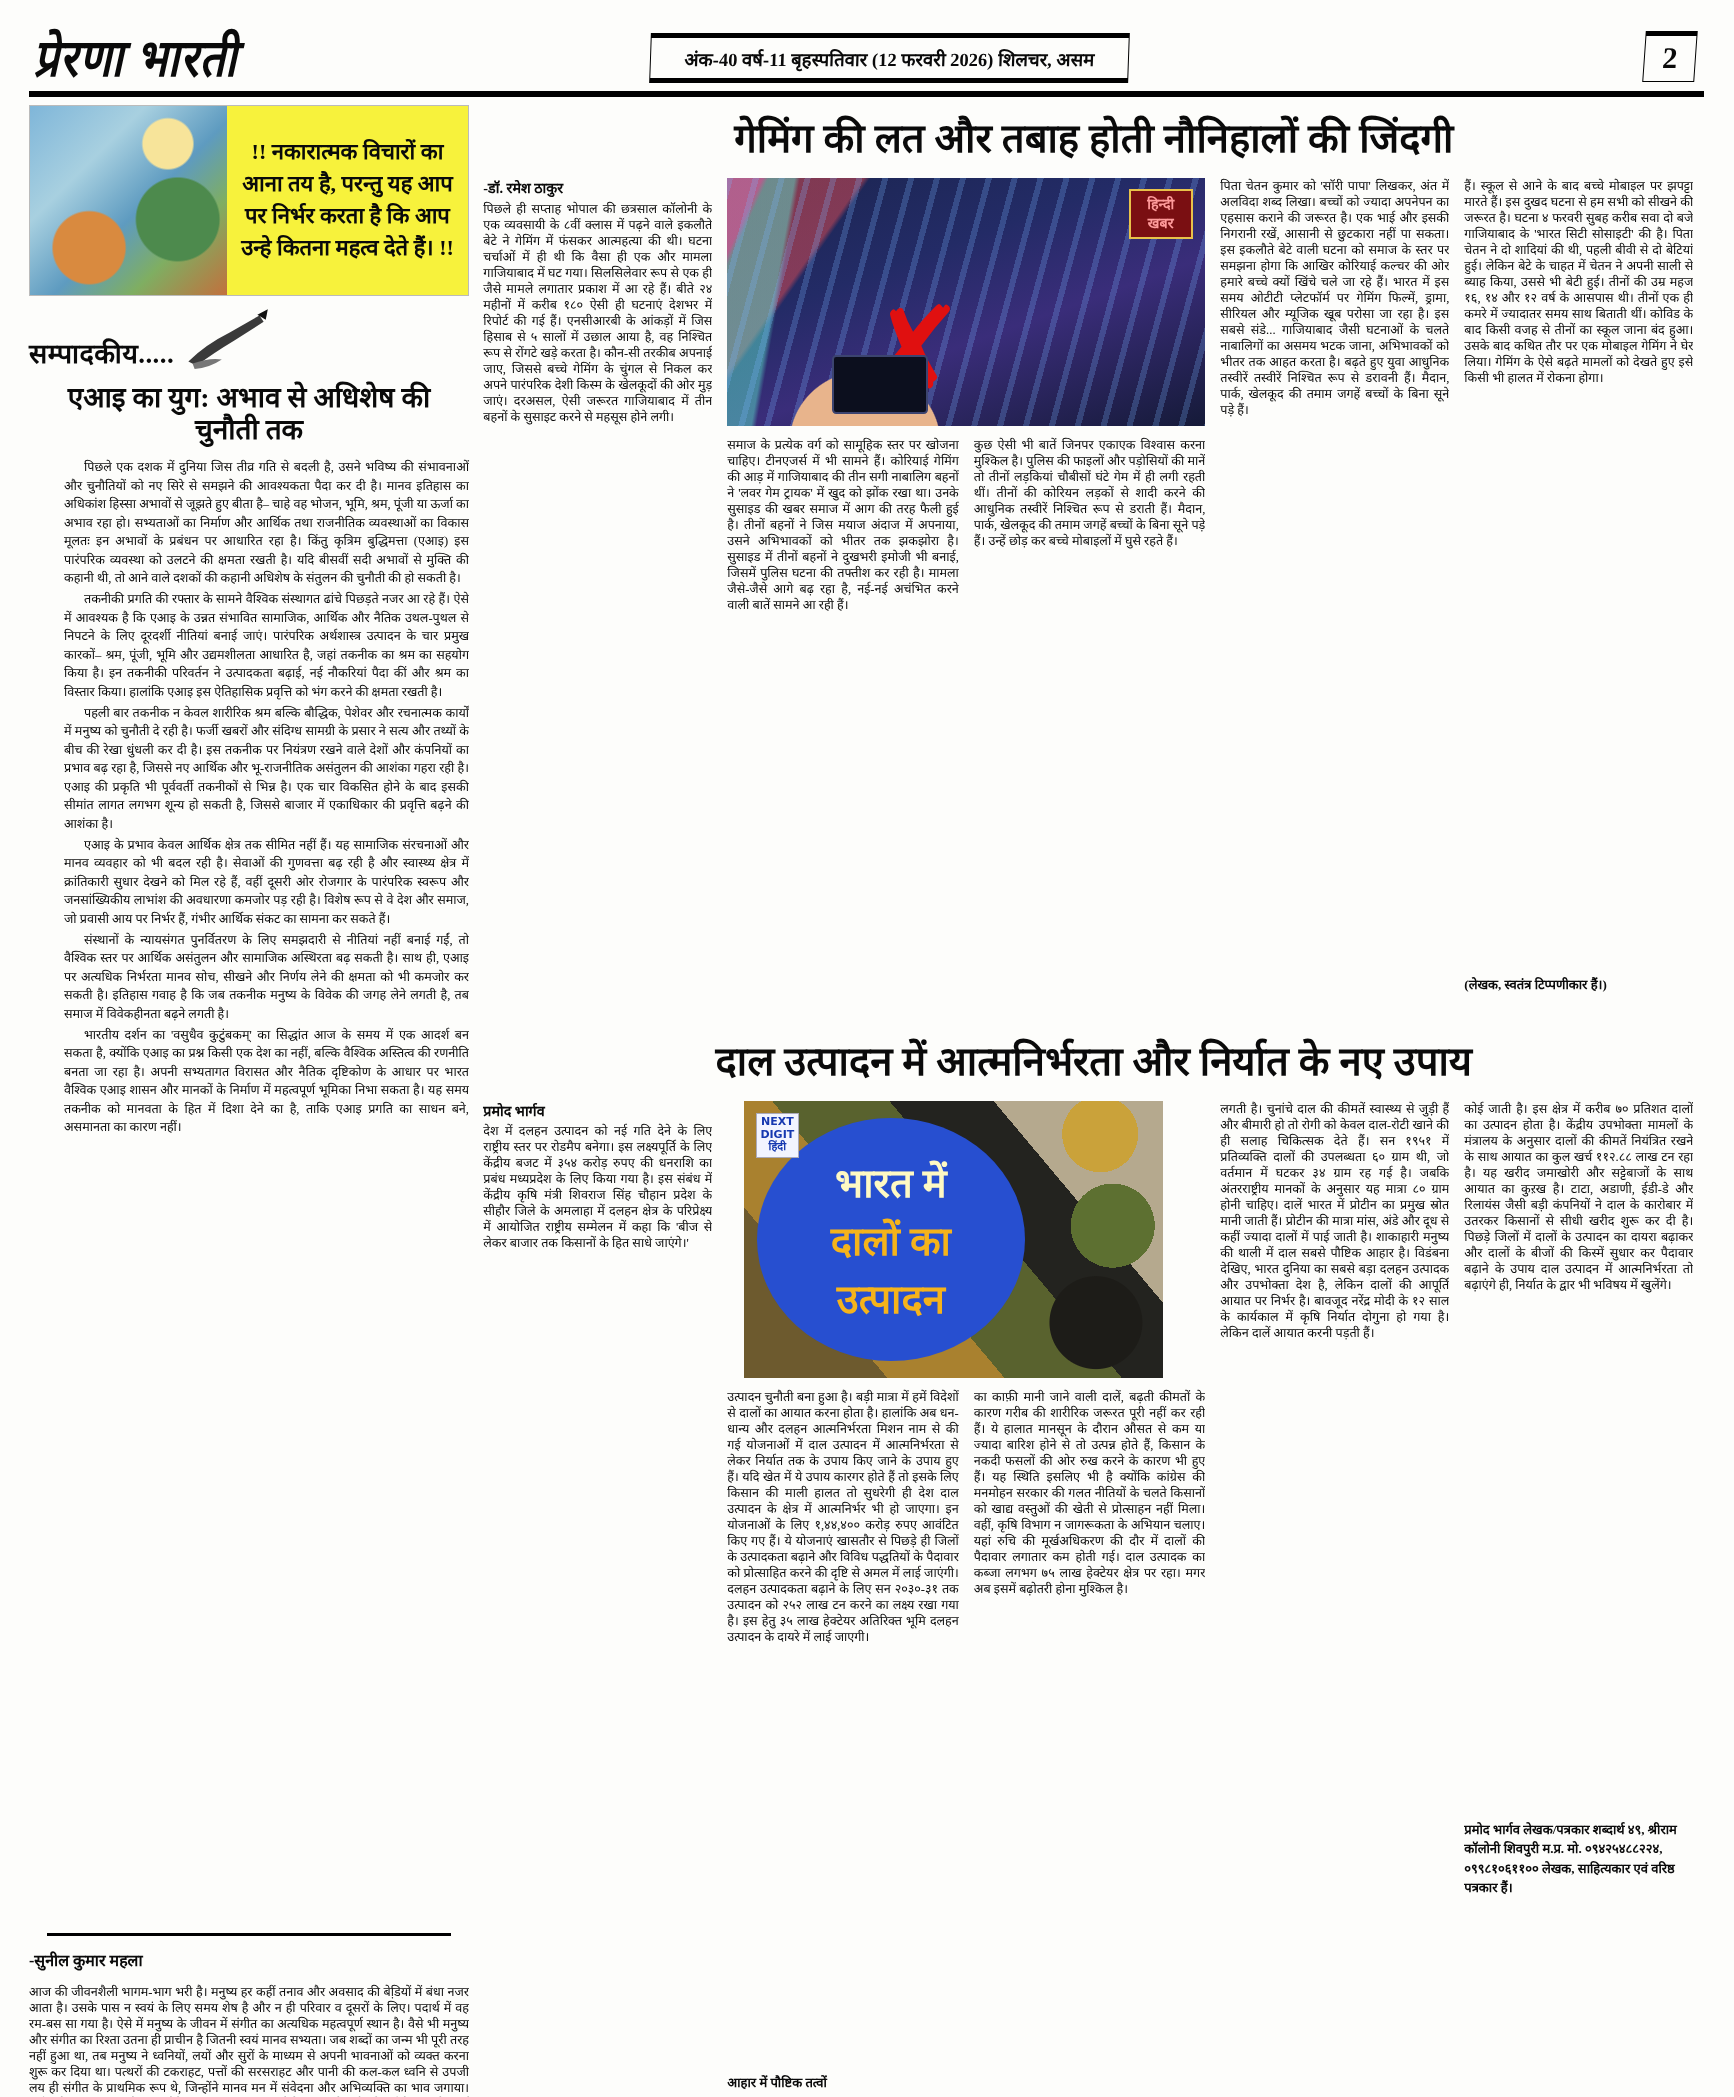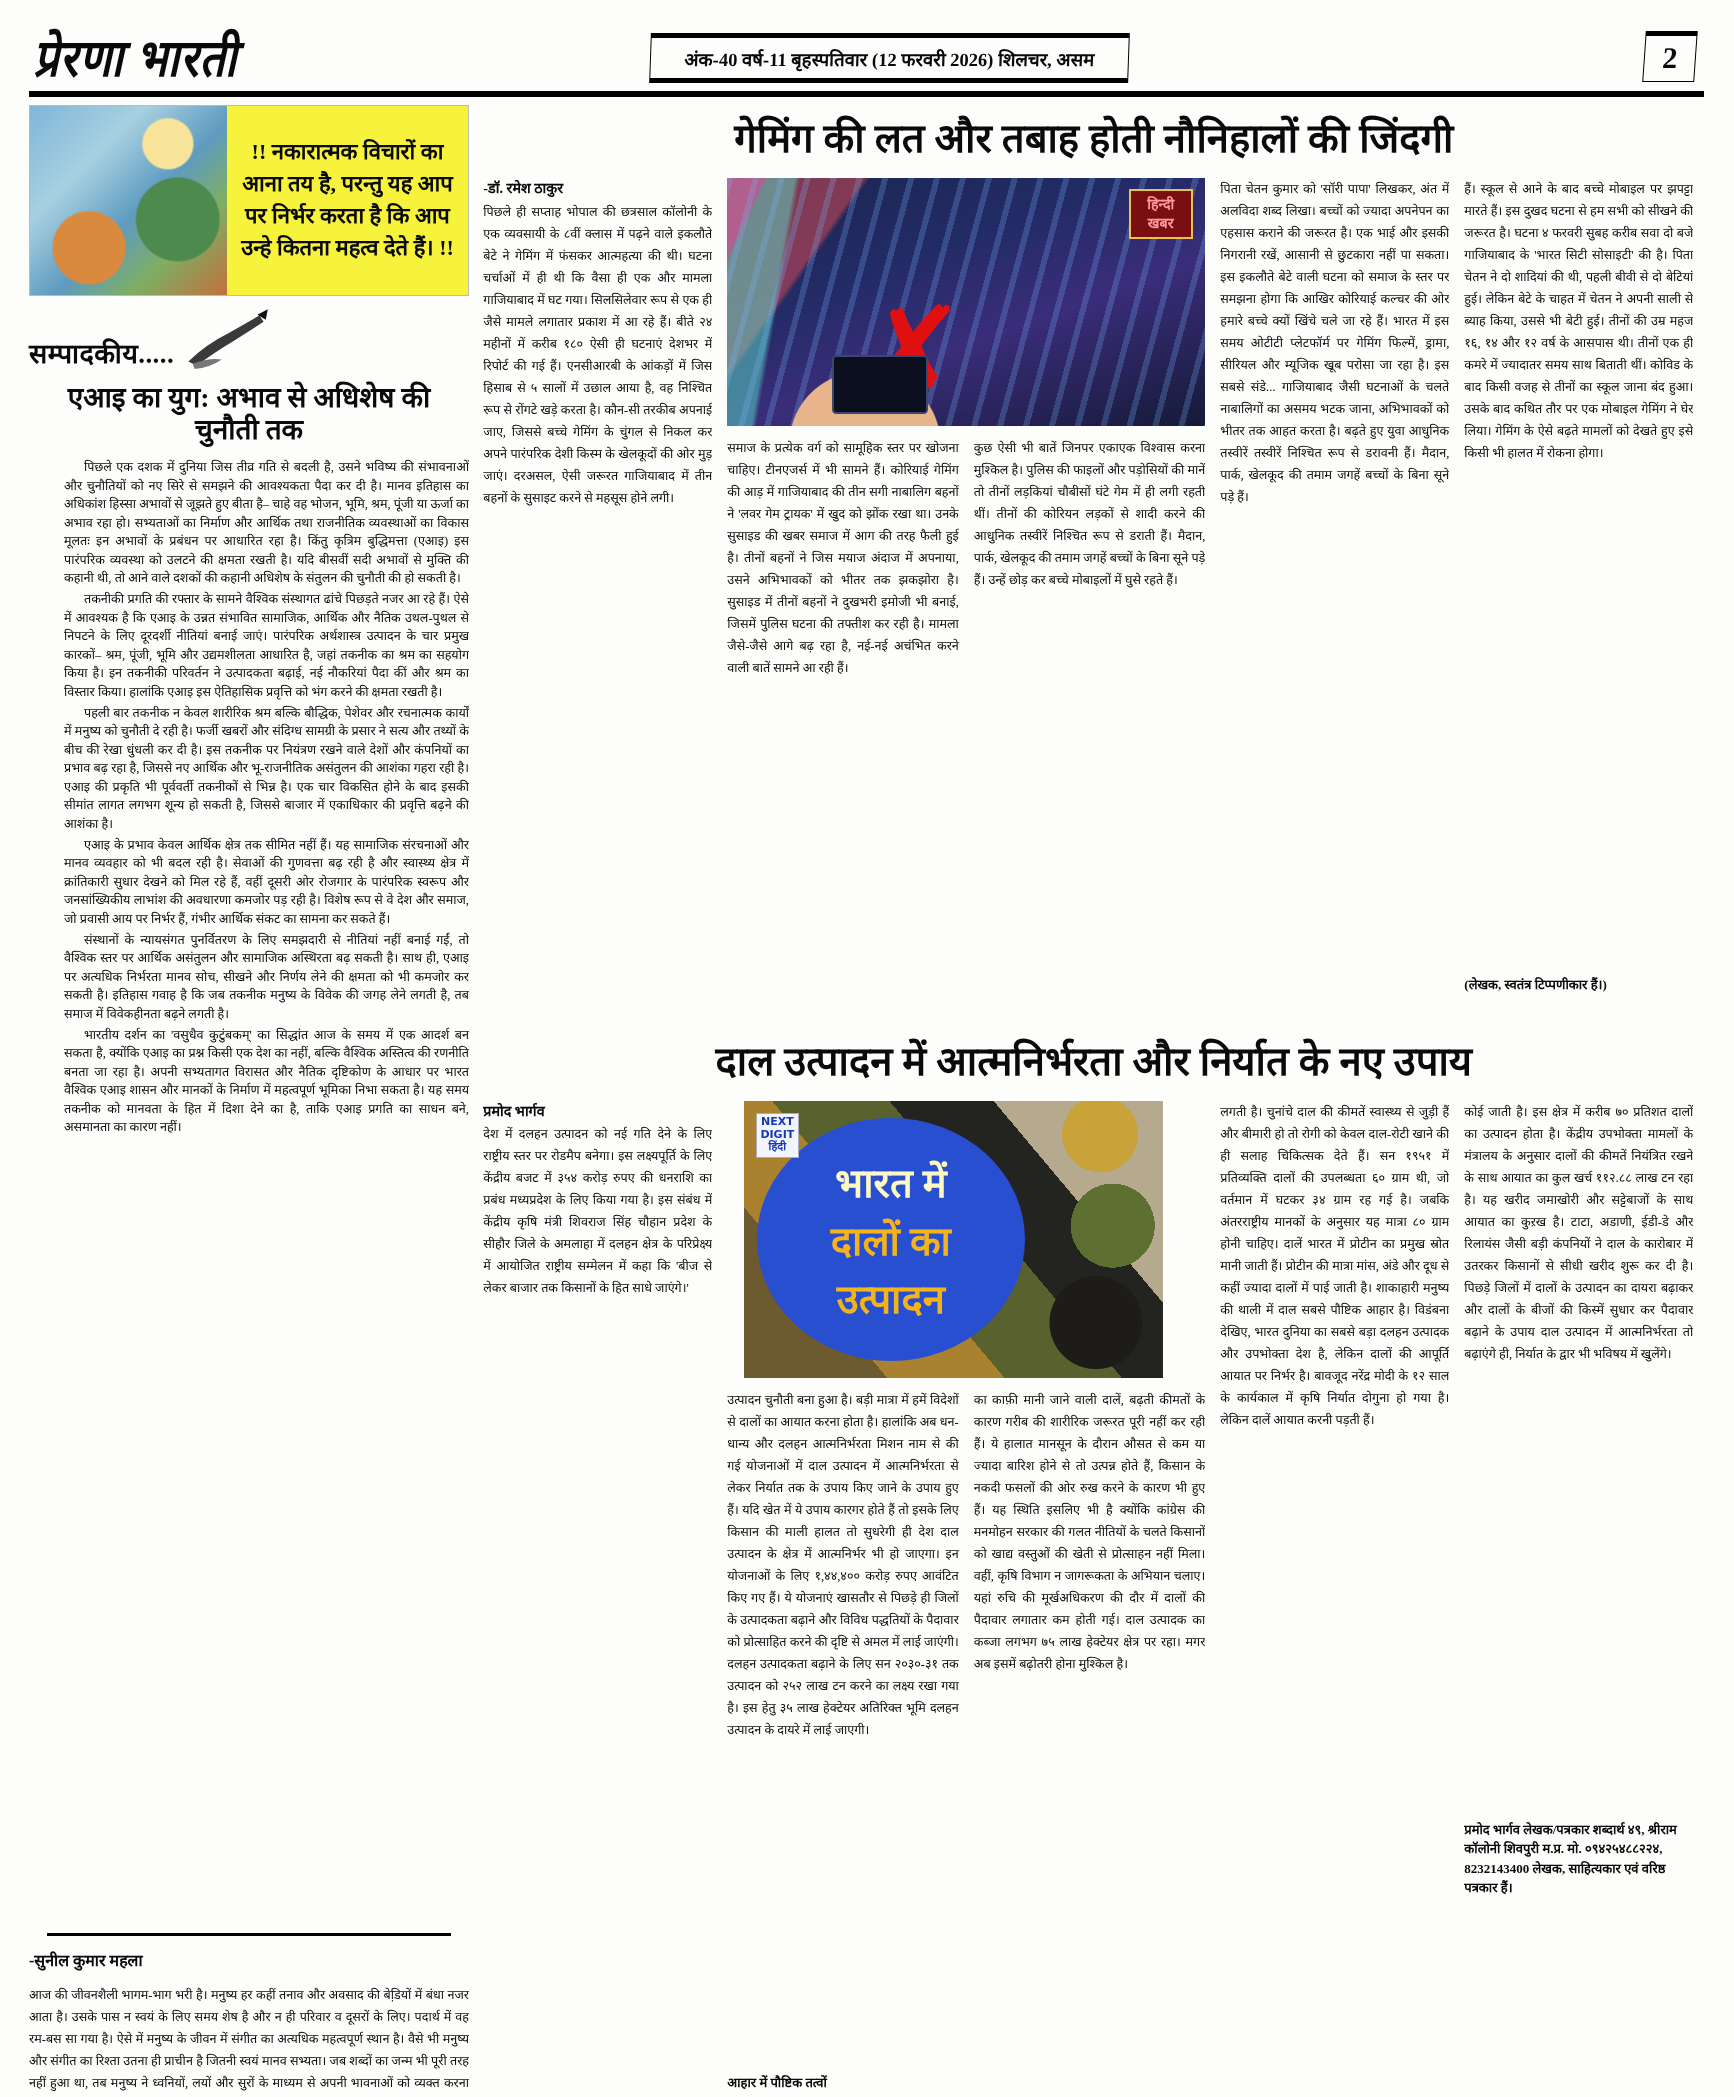--- a/index.html
+++ b/index.html
@@ -33,21 +33,21 @@
   .edit-headline{font-size:28px;line-height:32px;font-weight:bold;text-align:center;margin:11px 5px 12.6px 5px;}
   .edit-body{font-size:12.6px;line-height:18.5px;text-align:justify;height:1460px;overflow:hidden;margin-left:35px;}
   .edit-body .para{text-indent:20px;margin:0 0 2.5px 0;}
   .left-rule{height:3.4px;background:#000;width:92%;margin:14.3px auto 12.6px auto;}
   .music-byline{font-size:16px;font-weight:bold;margin-bottom:13px;}
   .music-intro{font-size:12.6px;line-height:18.5px;text-align:justify;height:537px;overflow:hidden;}
 
   
   .art-headline{font-weight:bold;text-align:center;}
   .cols{display:flex;gap:15px;}
-  .txt{font-size:12.6px;line-height:22px;text-align:justify;overflow:hidden;}
+  .txt{font-size:12.6px;line-height:16px;text-align:justify;overflow:hidden;}
   .byline{font-weight:bold;font-size:14.3px;margin-bottom:3.4px;}
   .credit{font-weight:bold;}
 
   
   .gaming-headline{font-size:40px;margin:4.2px 0 14.3px 0;}
   .g-col{width:229px;height:835px;}
   .g-mid{width:478px;flex:0 0 auto;}
   .g-img{position:relative;width:478px;height:248px;overflow:hidden;background:
      linear-gradient(115deg, rgba(233,60,140,.55) 0 6%, transparent 7%),
      linear-gradient(100deg, rgba(90,220,200,.5) 10% 13%, transparent 14%),
@@ -193,21 +193,21 @@
                 <div class="d-sub">
                   <div class="txt" style="height:684px;">उत्पादन चुनौती बना हुआ है। बड़ी मात्रा में हमें विदेशों से दालों का आयात करना होता है। हालांकि अब धन-धान्य और दलहन आत्मनिर्भरता मिशन नाम से की गई योजनाओं में दाल उत्पादन में आत्मनिर्भरता से लेकर निर्यात तक के उपाय किए जाने के उपाय हुए हैं। यदि खेत में ये उपाय कारगर होते हैं तो इसके लिए किसान की माली हालत तो सुधरेगी ही देश दाल उत्पादन के क्षेत्र में आत्मनिर्भर भी हो जाएगा। इन योजनाओं के लिए १,४४,४०० करोड़ रुपए आवंटित किए गए हैं। ये योजनाएं खासतौर से पिछड़े ही जिलों के उत्पादकता बढ़ाने और विविध पद्धतियों के पैदावार को प्रोत्साहित करने की दृष्टि से अमल में लाई जाएंगी। दलहन उत्पादकता बढ़ाने के लिए सन २०३०-३१ तक उत्पादन को २५२ लाख टन करने का लक्ष्य रखा गया है। इस हेतु ३५ लाख हेक्टेयर अतिरिक्त भूमि दलहन उत्पादन के दायरे में लाई जाएगी।</div>
                   <div class="credit" style="font-size:13px;">आहार में पौष्टिक तत्वों</div>
                 </div>
                 <div class="d-sub txt">का काफ़ी मानी जाने वाली दालें, बढ़ती कीमतों के कारण गरीब की शारीरिक जरूरत पूरी नहीं कर रही हैं। ये हालात मानसून के दौरान औसत से कम या ज्यादा बारिश होने से तो उत्पन्न होते हैं, किसान के नकदी फसलों की ओर रुख करने के कारण भी हुए हैं। यह स्थिति इसलिए भी है क्योंकि कांग्रेस की मनमोहन सरकार की गलत नीतियों के चलते किसानों को खाद्य वस्तुओं की खेती से प्रोत्साहन नहीं मिला। वहीं, कृषि विभाग न जागरूकता के अभियान चलाए। यहां रुचि की मूर्खअधिकरण की दौर में दालों की पैदावार लगातार कम होती गई। दाल उत्पादक का कब्जा लगभग ७५ लाख हेक्टेयर क्षेत्र पर रहा। मगर अब इसमें बढ़ोतरी होना मुश्किल है।</div>
               </div>
             </div>
             <div class="d-col txt">लगती है। चुनांचे दाल की कीमतें स्वास्थ्य से जुड़ी हैं और बीमारी हो तो रोगी को केवल दाल-रोटी खाने की ही सलाह चिकित्सक देते हैं। सन १९५१ में प्रतिव्यक्ति दालों की उपलब्धता ६० ग्राम थी, जो वर्तमान में घटकर ३४ ग्राम रह गई है। जबकि अंतरराष्ट्रीय मानकों के अनुसार यह मात्रा ८० ग्राम होनी चाहिए। दालें भारत में प्रोटीन का प्रमुख स्रोत मानी जाती हैं। प्रोटीन की मात्रा मांस, अंडे और दूध से कहीं ज्यादा दालों में पाई जाती है। शाकाहारी मनुष्य की थाली में दाल सबसे पौष्टिक आहार है। विडंबना देखिए, भारत दुनिया का सबसे बड़ा दलहन उत्पादक और उपभोक्ता देश है, लेकिन दालों की आपूर्ति आयात पर निर्भर है। बावजूद नरेंद्र मोदी के १२ साल के कार्यकाल में कृषि निर्यात दोगुना हो गया है। लेकिन दालें आयात करनी पड़ती हैं।</div>
             <div class="d-col">
               <div class="txt" style="height:713px;">कोई जाती है। इस क्षेत्र में करीब ७० प्रतिशत दालों का उत्पादन होता है। केंद्रीय उपभोक्ता मामलों के मंत्रालय के अनुसार दालों की कीमतें नियंत्रित रखने के साथ आयात का कुल खर्च ११२.८८ लाख टन रहा है। यह खरीद जमाखोरी और सट्टेबाजों के साथ आयात का कुऱख है। टाटा, अडाणी, ईडी-डे और रिलायंस जैसी बड़ी कंपनियों ने दाल के कारोबार में उतरकर किसानों से सीधी खरीद शुरू कर दी है। पिछड़े जिलों में दालों के उत्पादन का दायरा बढ़ाकर और दालों के बीजों की किस्में सुधार कर पैदावार बढ़ाने के उपाय दाल उत्पादन में आत्मनिर्भरता तो बढ़ाएंगे ही, निर्यात के द्वार भी भविषय में खुलेंगे।</div>
-              <div class="d-author">प्रमोद भार्गव लेखक/पत्रकार शब्दार्थ ४९, श्रीराम कॉलोनी शिवपुरी म.प्र. मो. ०९४२५४८८२२४, 8232143400 लेखक, साहित्यकार एवं वरिष्ठ पत्रकार हैं।</div>
+              <div class="d-author">प्रमोद भार्गव लेखक/पत्रकार शब्दार्थ ४९, श्रीराम कॉलोनी शिवपुरी म.प्र. मो. ०९४२५४८८२२४, ०९९८१०६११०० लेखक, साहित्यकार एवं वरिष्ठ पत्रकार हैं।</div>
             </div>
           </div>
         </div>
 
       </div>
     </div>
   </div>
 
 </div>
 

